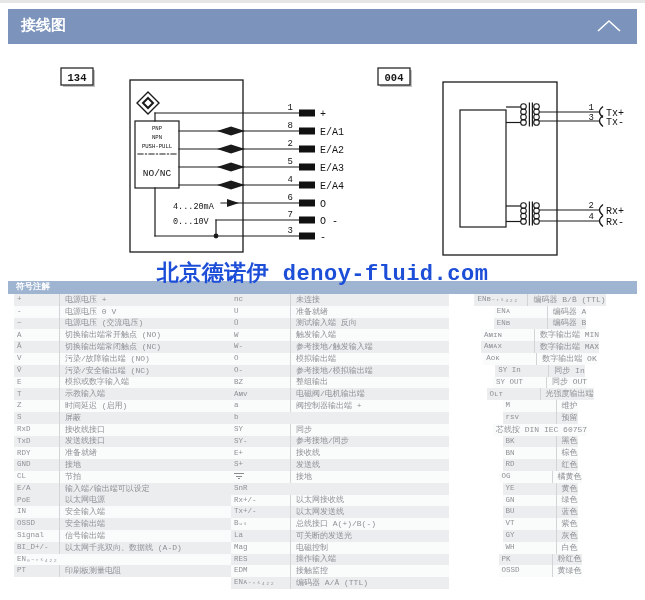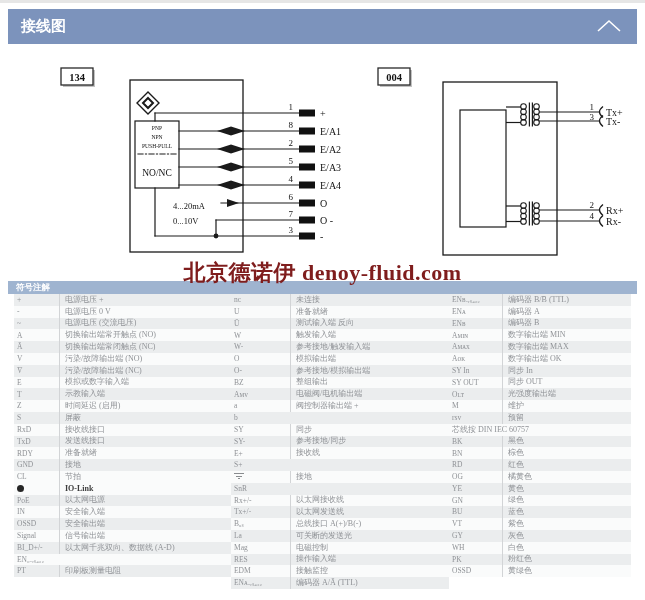--- a/index.html
+++ b/index.html
@@ -1,34 +1,34 @@
 <!DOCTYPE html>
 <html><head>
 <meta charset="utf-8">
 <style>
   html,body{margin:0;padding:0;background:#fff;}
   #page{position:relative;width:645px;height:600px;background:#fff;overflow:hidden;
-        font-family:Liberation Serif, serif;}
+        font-family:Liberation Mono, monospace;}
   #top-strip{position:absolute;left:0;top:0;width:645px;height:3px;background:#e6e6e6;}
   
   #hdr{position:absolute;left:8px;top:9px;width:629px;height:35px;background:#7c93bc;box-sizing:border-box;}
   #hdr .t{position:absolute;left:13px;top:0;line-height:35px;color:#fff;font-size:15px;font-weight:700;}
   #hdr svg{position:absolute;right:14px;top:9px;}
   
   #wm{position:absolute;left:0;top:258px;width:645px;text-align:center;z-index:6;
-      font-size:22px;font-weight:700;color:#7f1d1d;letter-spacing:0.5px;}
+      font-size:22px;font-weight:700;color:#1d4ed8;letter-spacing:0.5px;}
   
   #leg-hdr{position:absolute;left:8px;top:281px;width:629px;height:13px;background:#9fb4d0;box-sizing:border-box;z-index:2;}
   #leg-hdr .t{position:absolute;left:8px;top:0;line-height:13px;color:#fff;font-size:8.5px;font-weight:700;text-align:center;}
   
   #leg{position:absolute;left:14px;top:294px;display:flex;align-items:flex-start;z-index:1;}
   .leg-col{display:flex;flex-direction:column;}
   .leg-col.c0{width:217px;}
   .leg-col.c1{width:218px;}
-  .leg-col.c2{width:182px;}
+  .leg-col.c2{width:182px;align-items:center;}
   .lrow{height:11.8px;display:flex;align-items:center;font-size:8px;line-height:1;color:#8f9296;}
   .lrow.odd{background:#ebedee;}
   .lrow.even{background:#fafbfb;}
   .sym{box-sizing:border-box;padding-left:3px;font-size:7.5px;white-space:nowrap;overflow:hidden;
        display:flex;align-items:center;height:100%;}
   .c0 .sym{width:45px;}
   .c1 .sym{width:59px;}
   .c2 .sym{width:53px;}
   .desc{flex:1;align-self:stretch;display:flex;align-items:center;border-left:1px solid #d2d4d6;
         padding-left:5px;white-space:nowrap;overflow:hidden;}
@@ -222,21 +222,21 @@
         <div class="lrow odd">
           <span class="sym">Ā</span>
           <span class="desc">切换输出端常闭触点 (NC)</span>
         </div>
         <div class="lrow even">
           <span class="sym">V</span>
           <span class="desc">污染/故障输出端 (NO)</span>
         </div>
         <div class="lrow odd">
           <span class="sym">V̄</span>
-          <span class="desc">污染/故障输出端 (NC)</span>
+          <span class="desc">污染/安全输出端 (NC)</span>
         </div>
         <div class="lrow even">
           <span class="sym">E</span>
           <span class="desc">模拟或数字输入端</span>
         </div>
         <div class="lrow odd">
           <span class="sym">T</span>
           <span class="desc">示教输入端</span>
         </div>
         <div class="lrow even">
@@ -260,25 +260,23 @@
           <span class="desc">准备就绪</span>
         </div>
         <div class="lrow odd">
           <span class="sym">GND</span>
           <span class="desc">接地</span>
         </div>
         <div class="lrow even">
           <span class="sym">CL</span>
           <span class="desc">节拍</span>
         </div>
-        <div class="lrow even">
-          <span class="sym">
-            <span class="io-link-icon"></span>
-          </span>
-          <span class="desc b">IO-Link</span>
+        <div class="lrow odd">
+          <span class="sym">E/A</span>
+          <span class="desc">输入端/输出端可以设定</span>
         </div>
         <div class="lrow odd">
           <span class="sym">PoE</span>
           <span class="desc">以太网电源</span>
         </div>
         <div class="lrow even">
           <span class="sym">IN</span>
           <span class="desc">安全输入端</span>
         </div>
         <div class="lrow odd">
@@ -352,20 +350,21 @@
         <div class="lrow odd">
           <span class="sym">SY-</span>
           <span class="desc">参考接地/同步</span>
         </div>
         <div class="lrow even">
           <span class="sym">E+</span>
           <span class="desc">接收线</span>
         </div>
         <div class="lrow odd">
           <span class="sym">S+</span>
+          <span class="desc">发送线</span>
         </div>
         <div class="lrow even">
           <span class="sym">
             <span class="ground-icon"></span>
           </span>
           <span class="desc">接地</span>
         </div>
         <div class="lrow odd">
           <span class="sym">SnR</span>
         </div>

